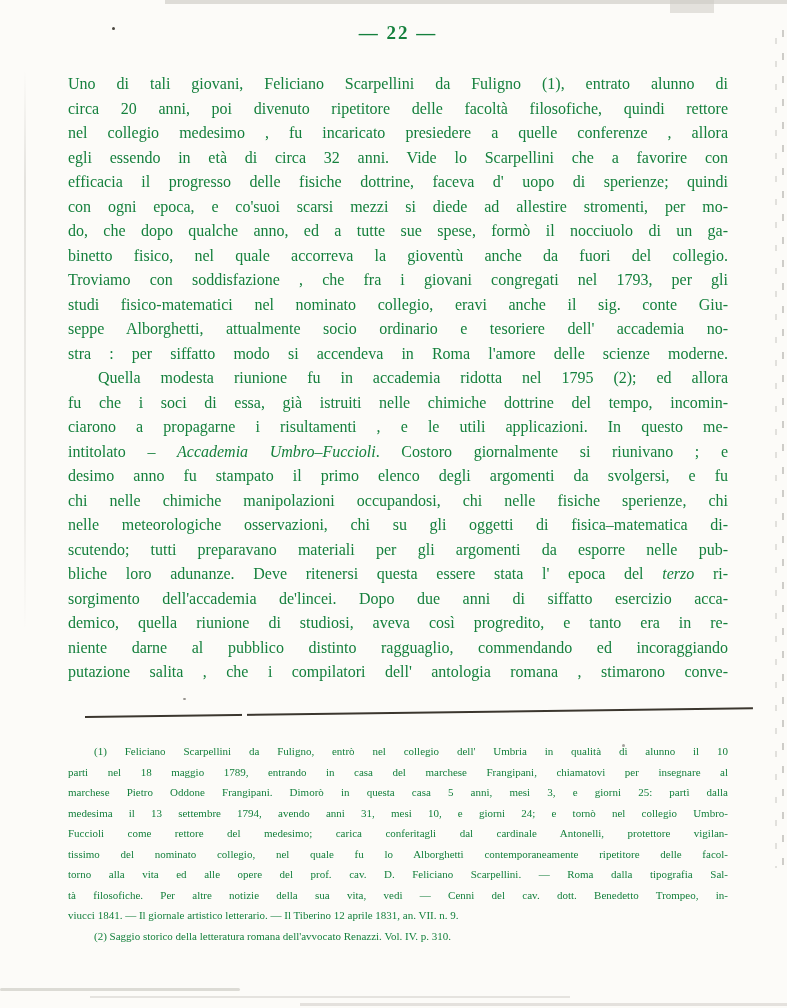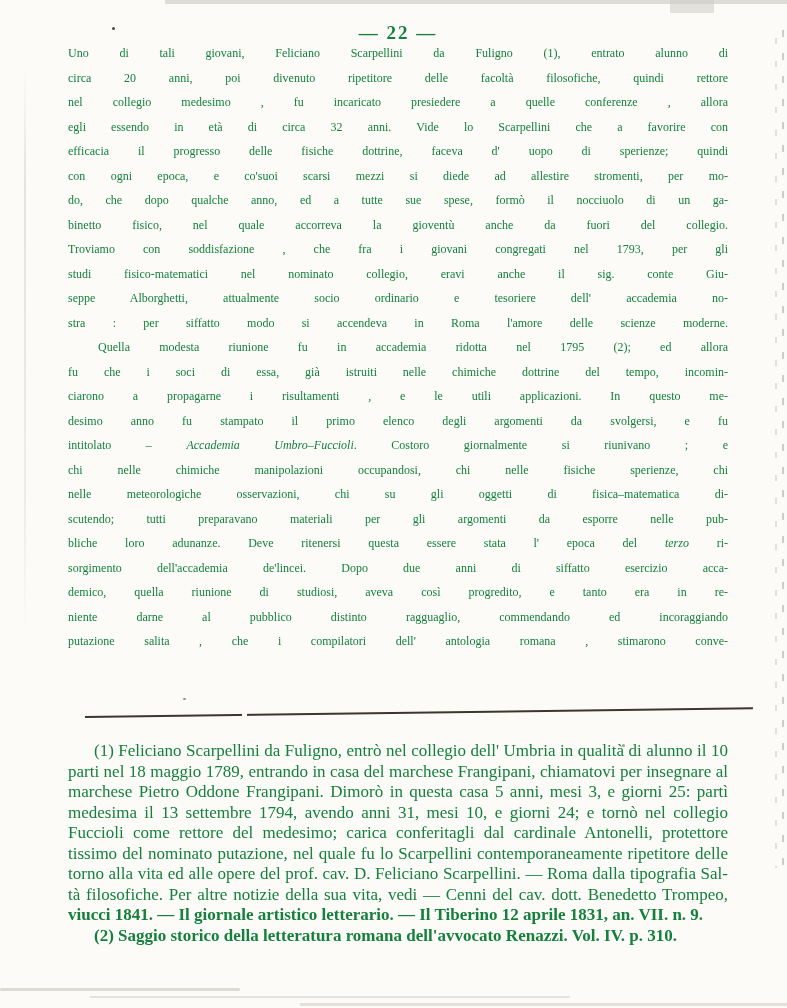--- a/index.html
+++ b/index.html
@@ -19,42 +19,42 @@
   .page-header {
     position: absolute;
     top: 22px; left: 68px; width: 660px;
     text-align: center;
     font-size: 19px;
     font-weight: bold;
     letter-spacing: 2px;
   }
   .body-block {
     position: absolute;
-    top: 41px; left: 68px; width: 660px;
-    font-size: 12px;
+    top: 72px; left: 68px; width: 660px;
+    font-size: 16px;
     line-height: 24.5px;
   }
   .foot-block {
     position: absolute;
     top: 741px; left: 68px; width: 660px;
-    font-size: 17px;
+    font-size: 11px;
     line-height: 20.5px;
   }
   .tline {
     text-align: justify;
     text-align-last: justify;
     height: 24.5px;
     overflow: hidden;
     white-space: nowrap;
   }
   .tline { white-space: normal; }
   .foot-block .tline { height: 20.5px; }
   .tline.ind { text-indent: 30px; }
   .foot-block .tline.ind { text-indent: 26px; }
-  .tline.noj { text-align-last: left; font-weight: bold; }
+  .tline.noj { text-align-last: left; }
   .it { font-style: italic; }
   
   .foot-rule {
     position: absolute;
     left: 85px; top: 716px;
     width: 668px; height: 2px;
     transform: rotate(-0.75deg);
     transform-origin: left center;
     background: linear-gradient(to right,
       #3b362e 0 23.5%, transparent 23.5% 24.3%, #3b362e 24.3% 100%);
@@ -128,40 +128,40 @@
       <div class="tline"><span>con ogni epoca, e co'suoi scarsi mezzi si diede ad allestire stromenti, per mo-</span></div>
       <div class="tline"><span>do, che dopo qualche anno, ed a tutte sue spese, formò il nocciuolo di un ga-</span></div>
       <div class="tline"><span>binetto fisico, nel quale accorreva la gioventù anche da fuori del collegio.</span></div>
       <div class="tline"><span>Troviamo con soddisfazione , che fra i giovani congregati nel 1793, per gli</span></div>
       <div class="tline"><span>studi fisico-matematici nel nominato collegio, eravi anche il sig. conte Giu-</span></div>
       <div class="tline"><span>seppe Alborghetti, attualmente socio ordinario e tesoriere dell' accademia no-</span></div>
       <div class="tline"><span>stra : per siffatto modo si accendeva in Roma l'amore delle scienze moderne.</span></div>
       <div class="tline ind"><span>Quella modesta riunione fu in accademia ridotta nel 1795 (2); ed allora</span></div>
       <div class="tline"><span>fu che i soci di essa, già istruiti nelle chimiche dottrine del tempo, incomin-</span></div>
       <div class="tline"><span>ciarono a propagarne i risultamenti , e le utili applicazioni. In questo me-</span></div>
+      <div class="tline"><span>intitolato – </span><span class="it">Accademia Umbro–Fuccioli</span><span>. Costoro giornalmente si riunivano ; e</span></div>
       <div class="tline"><span>desimo anno fu stampato il primo elenco degli argomenti da svolgersi, e fu</span></div>
-      <div class="tline"><span>intitolato – </span><span class="it">Accademia Umbro–Fuccioli</span><span>. Costoro giornalmente si riunivano ; e</span></div>
       <div class="tline"><span>chi nelle chimiche manipolazioni occupandosi, chi nelle fisiche sperienze, chi</span></div>
       <div class="tline"><span>nelle meteorologiche osservazioni, chi su gli oggetti di fisica–matematica di-</span></div>
       <div class="tline"><span>scutendo; tutti preparavano materiali per gli argomenti da esporre nelle pub-</span></div>
       <div class="tline"><span>bliche loro adunanze. Deve ritenersi questa essere stata l' epoca del </span><span class="it">terzo</span><span> ri-</span></div>
       <div class="tline"><span>sorgimento dell'accademia de'lincei. Dopo due anni di siffatto esercizio acca-</span></div>
       <div class="tline"><span>demico, quella riunione di studiosi, aveva così progredito, e tanto era in re-</span></div>
       <div class="tline"><span>niente darne al pubblico distinto ragguaglio, commendando ed incoraggiando</span></div>
       <div class="tline"><span>putazione salita , che i compilatori dell' antologia romana , stimarono conve-</span></div>
     </div>
 
   <div class="foot-rule"></div>
 
   <div class="foot-block">
       <div class="tline ind"><span>(1) Feliciano Scarpellini da Fuligno, entrò nel collegio dell' Umbria in qualità di alunno il 10</span></div>
       <div class="tline"><span>parti nel 18 maggio 1789, entrando in casa del marchese Frangipani, chiamatovi per insegnare al</span></div>
       <div class="tline"><span>marchese Pietro Oddone Frangipani. Dimorò in questa casa 5 anni, mesi 3, e giorni 25: partì dalla</span></div>
       <div class="tline"><span>medesima il 13 settembre 1794, avendo anni 31, mesi 10, e giorni 24; e tornò nel collegio Umbro-</span></div>
       <div class="tline"><span>Fuccioli come rettore del medesimo; carica conferitagli dal cardinale Antonelli, protettore vigilan-</span></div>
-      <div class="tline"><span>tissimo del nominato putazione, nel quale fu lo Scarpellini contemporaneamente ripetitore delle facol-</span></div>
+      <div class="tline"><span>tissimo del nominato collegio, nel quale fu lo Alborghetti contemporaneamente ripetitore delle facol-</span></div>
       <div class="tline"><span>torno alla vita ed alle opere del prof. cav. D. Feliciano Scarpellini. — Roma dalla tipografia Sal-</span></div>
       <div class="tline"><span>tà filosofiche. Per altre notizie della sua vita, vedi — Cenni del cav. dott. Benedetto Trompeo, in-</span></div>
       <div class="tline noj"><span>viucci 1841. — Il giornale artistico letterario. — Il Tiberino 12 aprile 1831, an. VII. n. 9.</span></div>
       <div class="tline ind noj"><span>(2) Saggio storico della letteratura romana dell'avvocato Renazzi. Vol. IV. p. 310.</span></div>
     </div>
 
 </div>
 
 </body></html>

